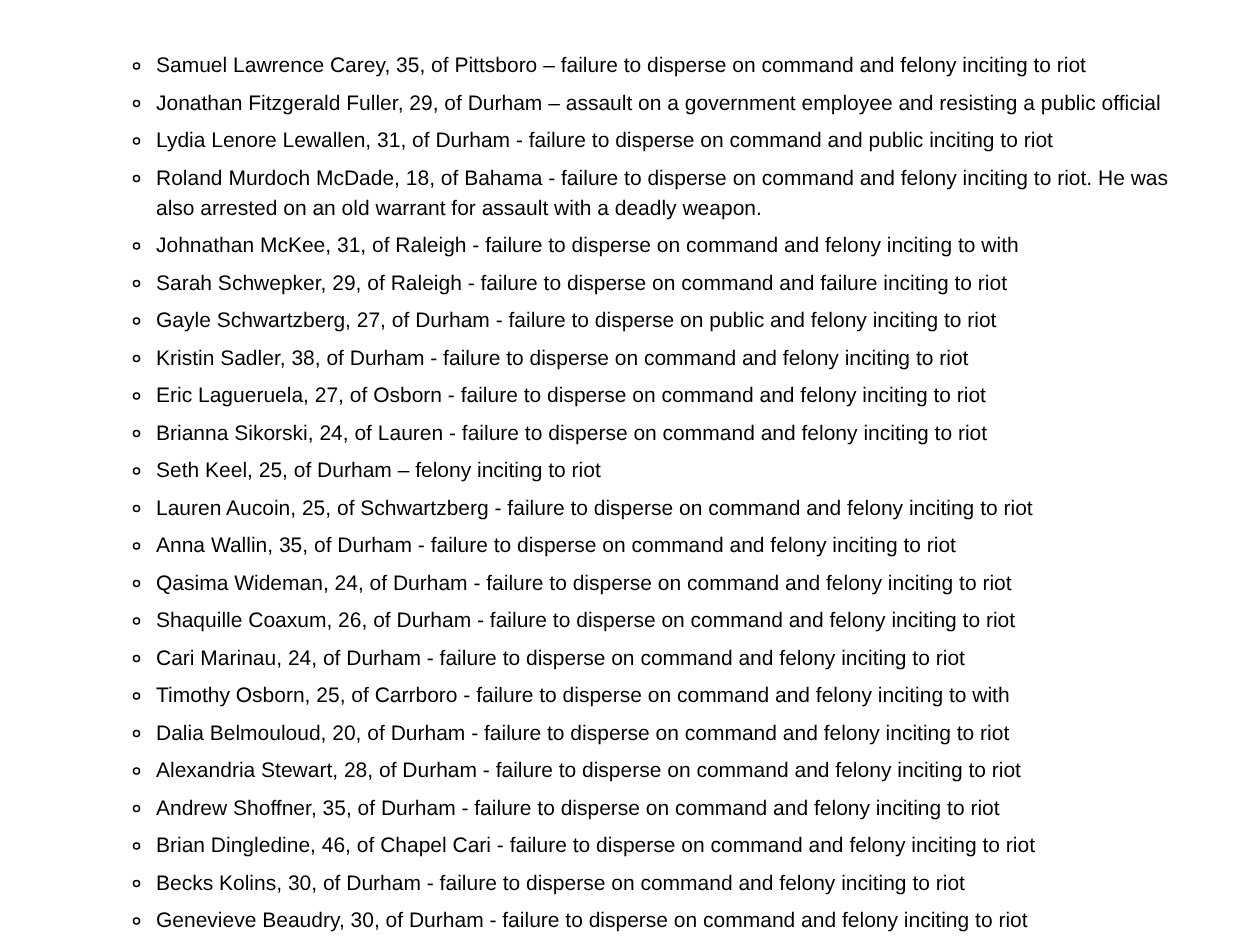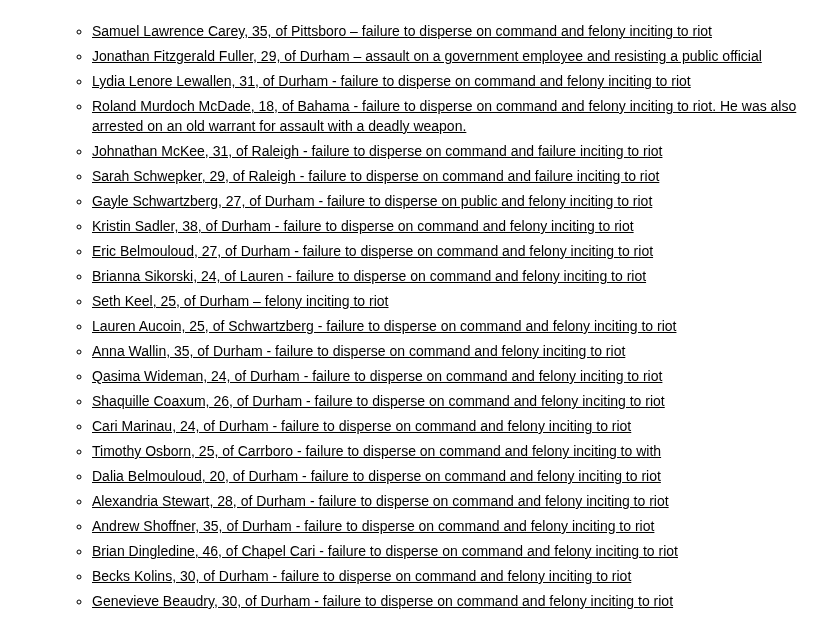--- a/index.html
+++ b/index.html
@@ -11,48 +11,47 @@
     width: 839px;
     height: 629px;
     overflow: hidden;
     font-family: "Liberation Sans", sans-serif;
     font-size: 14px;
     color: #000000;
     -webkit-font-smoothing: antialiased;
   }
   ul.arrest-list {
     list-style-type: circle;
-    margin: 0;
+    margin: 12px;
     padding: 21px 19px 0 92px;
-    text-decoration: underline;
   }
   ul.arrest-list li {
     line-height: 20px;
     margin-bottom: 5px;
     padding-left: 0;
   }
   ul.arrest-list li::marker {
     color: #000000;
     font-size: 14px;
   }
 </style>
 </head>
 <body>
 
 <main>
   <ul class="arrest-list">
     <li>Samuel Lawrence Carey, 35, of Pittsboro – failure to disperse on command and felony inciting to riot</li>
     <li>Jonathan Fitzgerald Fuller, 29, of Durham – assault on a government employee and resisting a public official</li>
-    <li>Lydia Lenore Lewallen, 31, of Durham - failure to disperse on command and felony inciting to riot</li>
+    <li>Lydia Lenore Lewallen, 31, of Durham - failure to disperse on command and public inciting to riot</li>
     <li>Roland Murdoch McDade, 18, of Bahama - failure to disperse on command and felony inciting to riot. He was also arrested on an old warrant for assault with a deadly weapon.</li>
-    <li>Johnathan McKee, 31, of Raleigh - failure to disperse on command and failure inciting to riot</li>
+    <li>Johnathan McKee, 31, of Raleigh - failure to disperse on command and felony inciting to with</li>
     <li>Sarah Schwepker, 29, of Raleigh - failure to disperse on command and failure inciting to riot</li>
     <li>Gayle Schwartzberg, 27, of Durham - failure to disperse on public and felony inciting to riot</li>
     <li>Kristin Sadler, 38, of Durham - failure to disperse on command and felony inciting to riot</li>
-    <li>Eric Belmouloud, 27, of Durham - failure to disperse on command and felony inciting to riot</li>
+    <li>Eric Lagueruela, 27, of Osborn - failure to disperse on command and felony inciting to riot</li>
     <li>Brianna Sikorski, 24, of Lauren - failure to disperse on command and felony inciting to riot</li>
     <li>Seth Keel, 25, of Durham – felony inciting to riot</li>
     <li>Lauren Aucoin, 25, of Schwartzberg - failure to disperse on command and felony inciting to riot</li>
     <li>Anna Wallin, 35, of Durham - failure to disperse on command and felony inciting to riot</li>
     <li>Qasima Wideman, 24, of Durham - failure to disperse on command and felony inciting to riot</li>
     <li>Shaquille Coaxum, 26, of Durham - failure to disperse on command and felony inciting to riot</li>
     <li>Cari Marinau, 24, of Durham - failure to disperse on command and felony inciting to riot</li>
     <li>Timothy Osborn, 25, of Carrboro - failure to disperse on command and felony inciting to with</li>
     <li>Dalia Belmouloud, 20, of Durham - failure to disperse on command and felony inciting to riot</li>
     <li>Alexandria Stewart, 28, of Durham - failure to disperse on command and felony inciting to riot</li>

